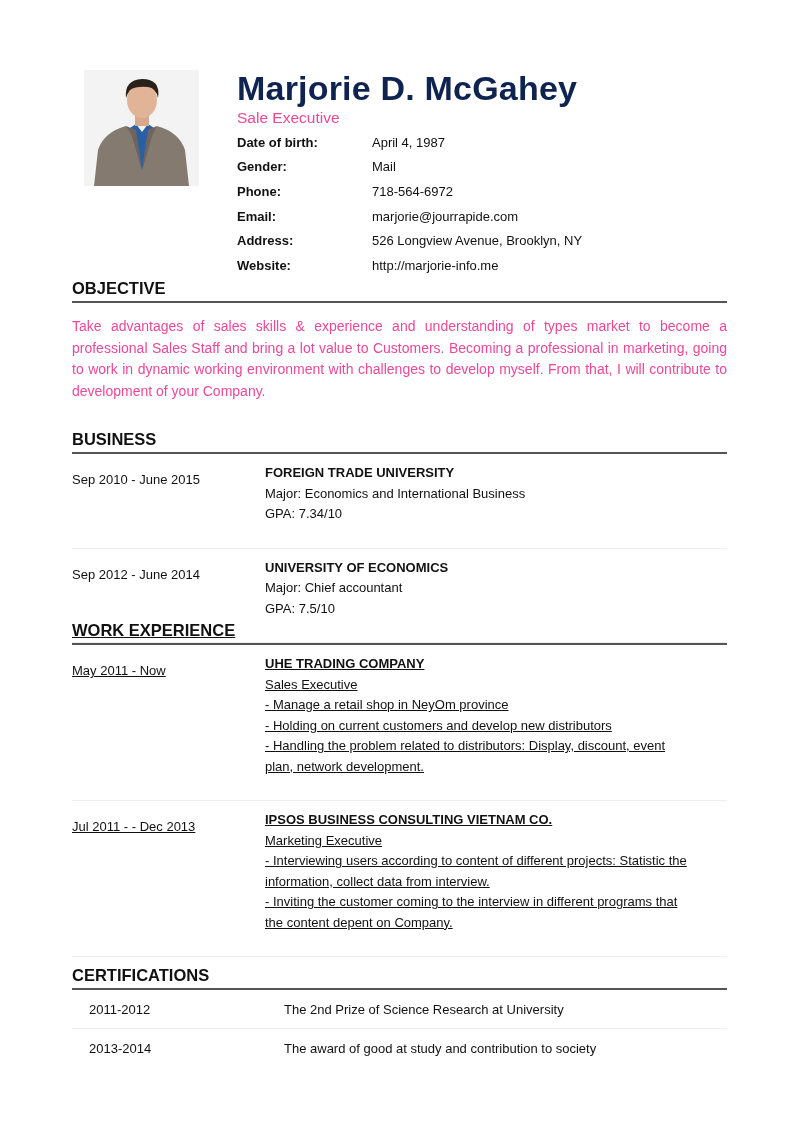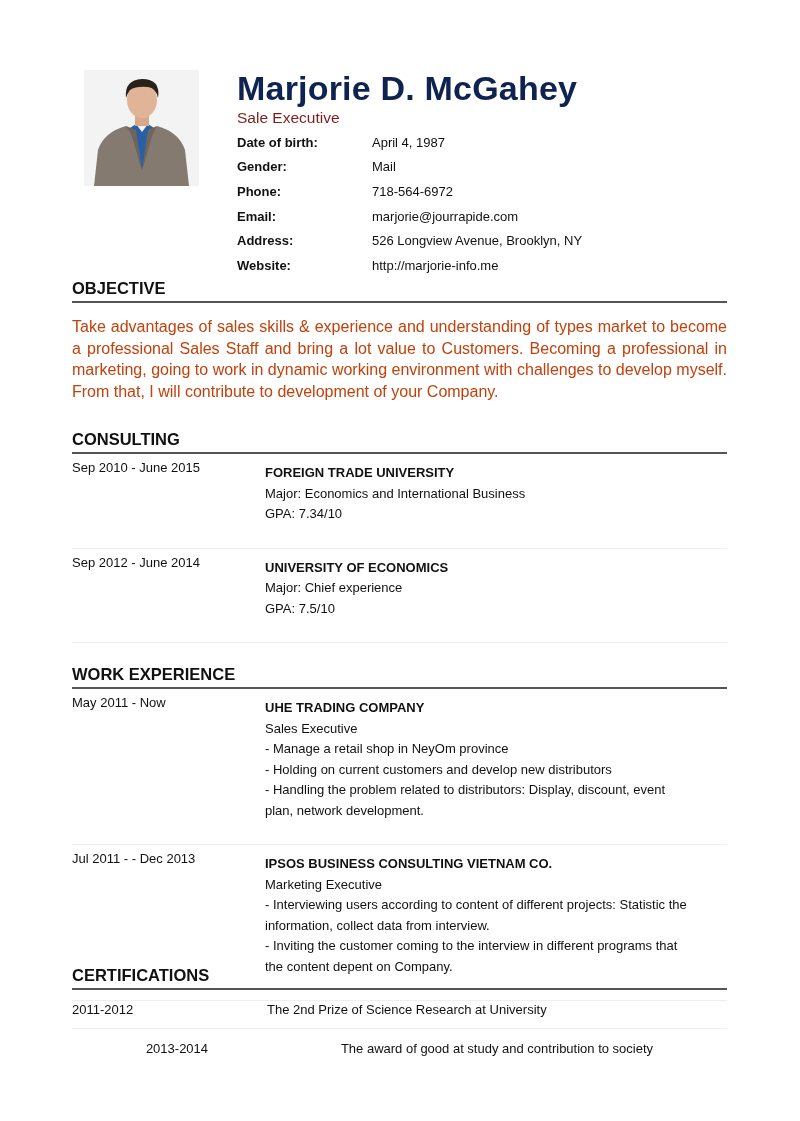--- a/index.html
+++ b/index.html
@@ -3,37 +3,37 @@
 <meta charset="utf-8">
 <style>
   html, body { margin: 0; padding: 0; background: #ffffff; }
   body { width: 800px; height: 1121px; position: relative; font-family: "Liberation Sans", sans-serif; color: #111; overflow: hidden; }
   .page { position: absolute; left: 72px; top: 0; width: 655px; }
   .header { position: relative; height: 275px; text-decoration: underline; }
   .photo { position: absolute; left: 12px; top: 70px; width: 115px; height: 116px; background: #f4f4f4; overflow: hidden; }
   .photo svg { display: block; }
   .identity { position: absolute; left: 165px; top: 68px; }
   .name { font-size: 34px; font-weight: bold; color: #0f2350; margin: 0; line-height: 40px; letter-spacing: 0.2px; }
-  .role { font-size: 15.5px; color: #7f1d1d; margin-top: 0px; line-height: 20px; }
+  .role { font-size: 15.5px; color: #ec4899; margin-top: 0px; line-height: 20px; }
   .info { margin-top: 2px; }
   .info-row { display: flex; height: 24.6px; align-items: center; font-size: 13px; gap: 24px; }
   .info-label { width: 111px; font-weight: bold; }
   .info-value { }
   .section { position: absolute; left: 0; width: 655px; }
   .section-title { font-size: 16.5px; font-weight: bold; margin: 0; height: 22px; line-height: 22px; }
   .section-rule { height: 2px; background: #555; margin-top: 2px; }
-  .objective-text { font-size: 16px; line-height: 21.5px; text-align: justify; margin-top: 13px; color: #c2410c; }
+  .objective-text { font-size: 14px; line-height: 21.5px; text-align: justify; margin-top: 13px; color: #ec4899; }
   .entry { display: flex; border-bottom: 1px solid #eee; font-size: 13px; }
-  .entry-date { width: 193px; padding-top: 6px; }
+  .entry-date { width: 193px; padding-top: 18px; }
   .entry-body { flex: 1; padding-top: 9px; padding-bottom: 23px; }
   .entry-title { font-weight: bold; line-height: 20.5px; }
   .entry-line { line-height: 20.5px; padding-right: 40px; }
   .cert-row { display: flex; font-size: 13px; height: 38px; align-items: center; border-bottom: 1px solid #eee; }
-  .cert-row:last-child { border-bottom: none; justify-content: center; }
-  .cert-year { width: 195px; }
+  .cert-row:last-child { border-bottom: none; }
+  .cert-year { width: 195px; margin-left: 17px; }
 </style>
 </head>
 <body>
 
 <div class="page">
 
   <div class="header">
     <div class="photo">
       <svg width="115" height="116" viewBox="0 0 115 116">
         <rect x="0" y="0" width="115" height="116" fill="#f3f3f3"></rect>
@@ -78,41 +78,41 @@
     </div>
   </div>
 
   <div class="section" style="top:277px;">
     <h2 class="section-title">OBJECTIVE</h2>
     <div class="section-rule"></div>
     <div class="objective-text">Take advantages of sales skills &amp; experience and understanding of types market to become a professional Sales Staff and bring a lot value to Customers. Becoming a professional in marketing, going to work in dynamic working environment with challenges to develop myself. From that, I will contribute to development of your Company.</div>
   </div>
 
   <div class="section" style="top:428px;">
-    <h2 class="section-title">CONSULTING</h2>
+    <h2 class="section-title">BUSINESS</h2>
     <div class="section-rule"></div>
     <div class="entry">
       <div class="entry-date">Sep 2010 - June 2015</div>
       <div class="entry-body">
         <div class="entry-title">FOREIGN TRADE UNIVERSITY</div>
         <div class="entry-line">Major: Economics and International Business</div>
         <div class="entry-line">GPA: 7.34/10</div>
       </div>
     </div>
     <div class="entry">
       <div class="entry-date">Sep 2012 - June 2014</div>
       <div class="entry-body">
         <div class="entry-title">UNIVERSITY OF ECONOMICS</div>
-        <div class="entry-line">Major: Chief experience</div>
+        <div class="entry-line">Major: Chief accountant</div>
         <div class="entry-line">GPA: 7.5/10</div>
       </div>
     </div>
   </div>
 
-  <div class="section" style="top:663px;">
+  <div class="section" style="top:619px;text-decoration:underline;">
     <h2 class="section-title">WORK EXPERIENCE</h2>
     <div class="section-rule"></div>
     <div class="entry">
       <div class="entry-date">May 2011 - Now</div>
       <div class="entry-body">
         <div class="entry-title">UHE TRADING COMPANY</div>
         <div class="entry-line">Sales Executive</div>
         <div class="entry-line">- Manage a retail shop in NeyOm province</div>
         <div class="entry-line">- Holding on current customers and develop new distributors</div>
         <div class="entry-line">- Handling the problem related to distributors: Display, discount, event plan, network development.</div>

